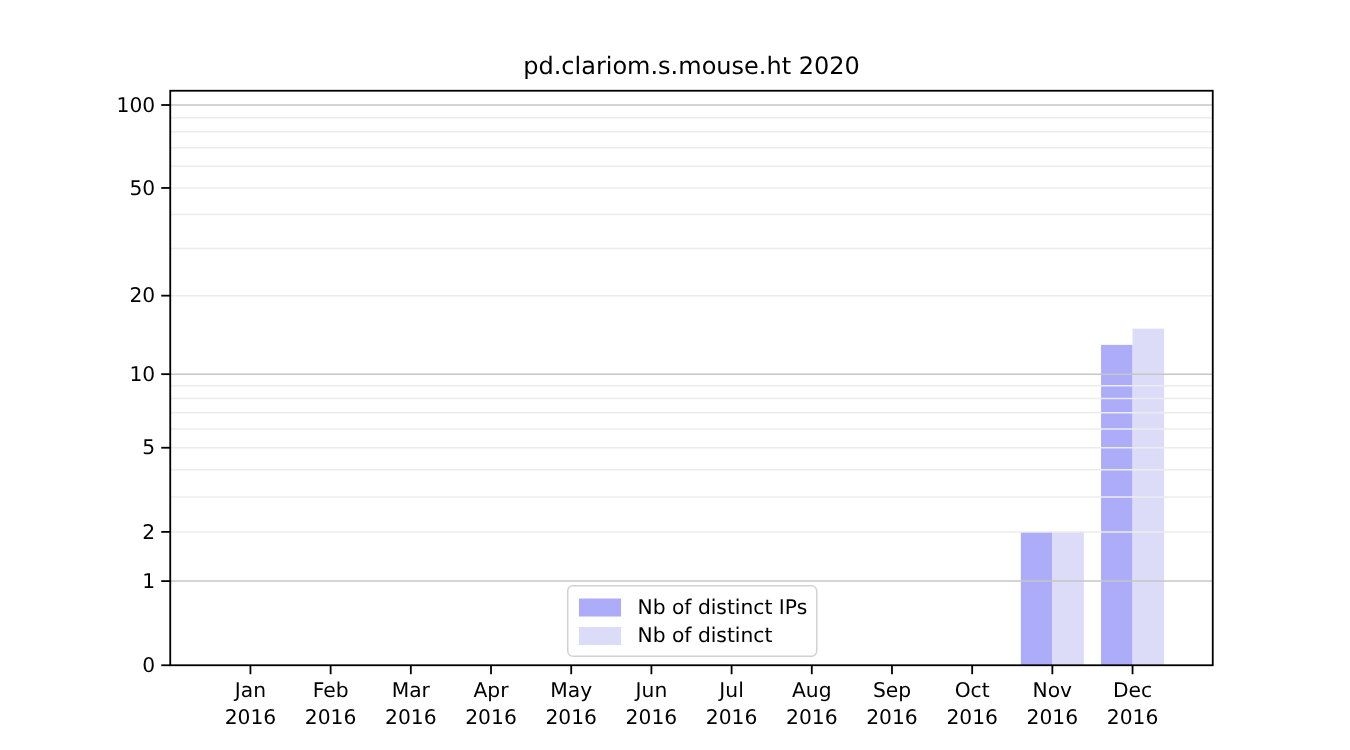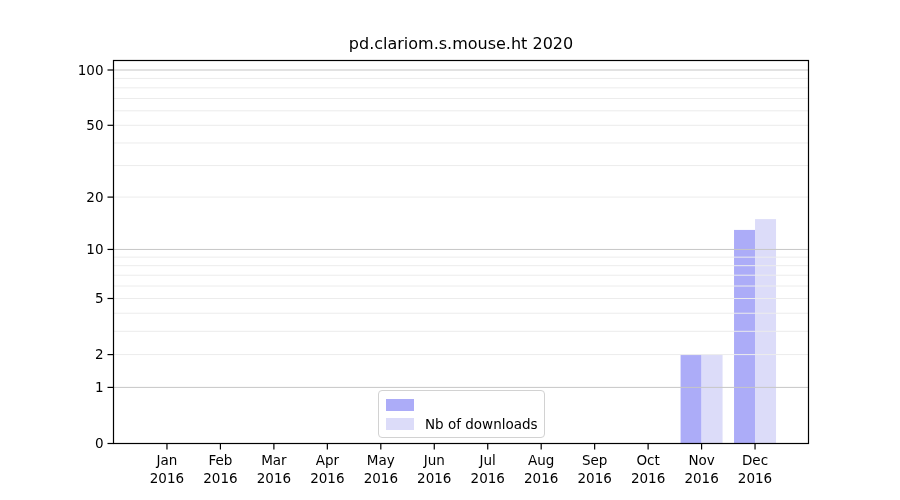--- a/index.html
+++ b/index.html
@@ -85,18 +85,19 @@
     <text x="701.5769230769231" y="464.5" text-anchor="middle" font-size="13.5px" fill="#000000"><tspan x="701.5769230769231">Nov</tspan><tspan x="701.5769230769231" dy="18">2016</tspan></text>
     <line x1="755.0384615384615" x2="755.0384615384615" y1="443.5" y2="449.5" stroke="#000000" stroke-width="1.2"></line>
     <text x="755.0384615384615" y="464.5" text-anchor="middle" font-size="13.5px" fill="#000000"><tspan x="755.0384615384615">Dec</tspan><tspan x="755.0384615384615" dy="18">2016</tspan></text>
   </svg>
 
 <div id="chart-title">pd.clariom.s.mouse.ht 2020</div>
 
 <div id="legend">
   <div class="legend-row">
     <span class="legend-swatch" id="swatch-0" style="background: rgb(172, 172, 248);"></span>
+    <span class="legend-label">Nb of distinct IPs</span>
   </div>
   <div class="legend-row">
     <span class="legend-swatch" id="swatch-1" style="background: rgb(220, 220, 249);"></span>
-    <span class="legend-label">Nb of downloads</span>
+    <span class="legend-label">Nb of distinct</span>
   </div>
 </div>
 
 </body></html>

